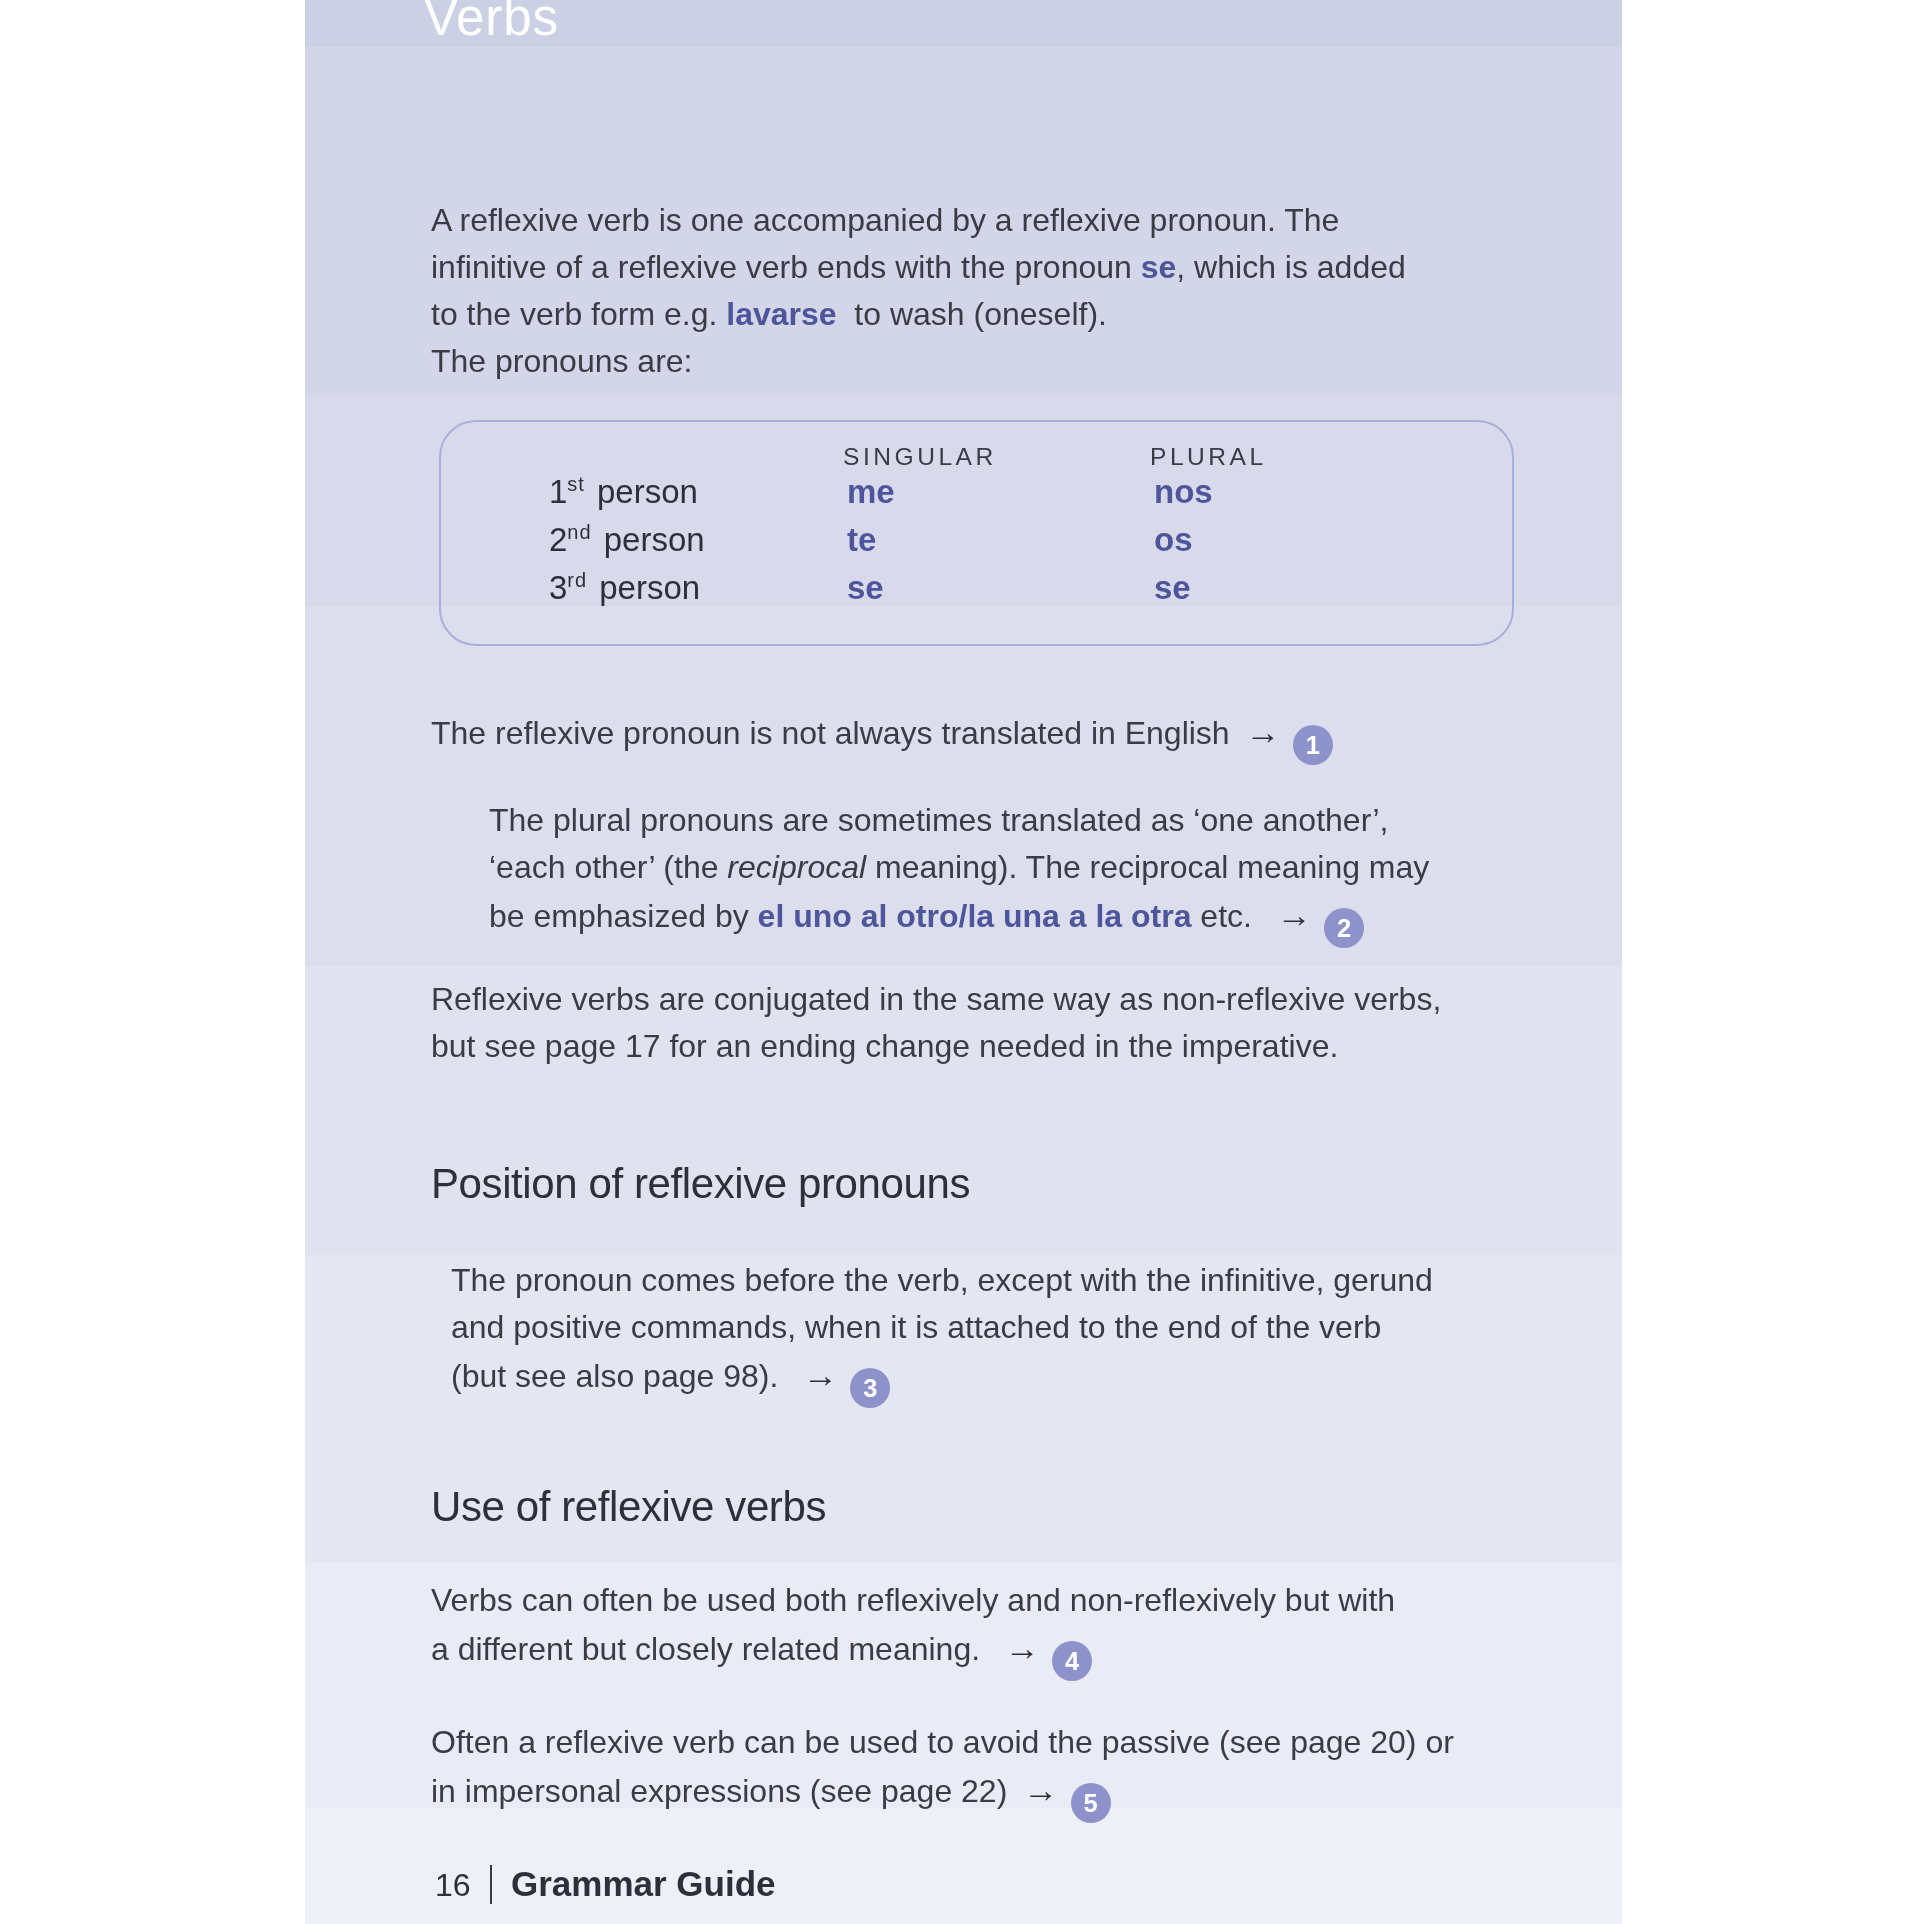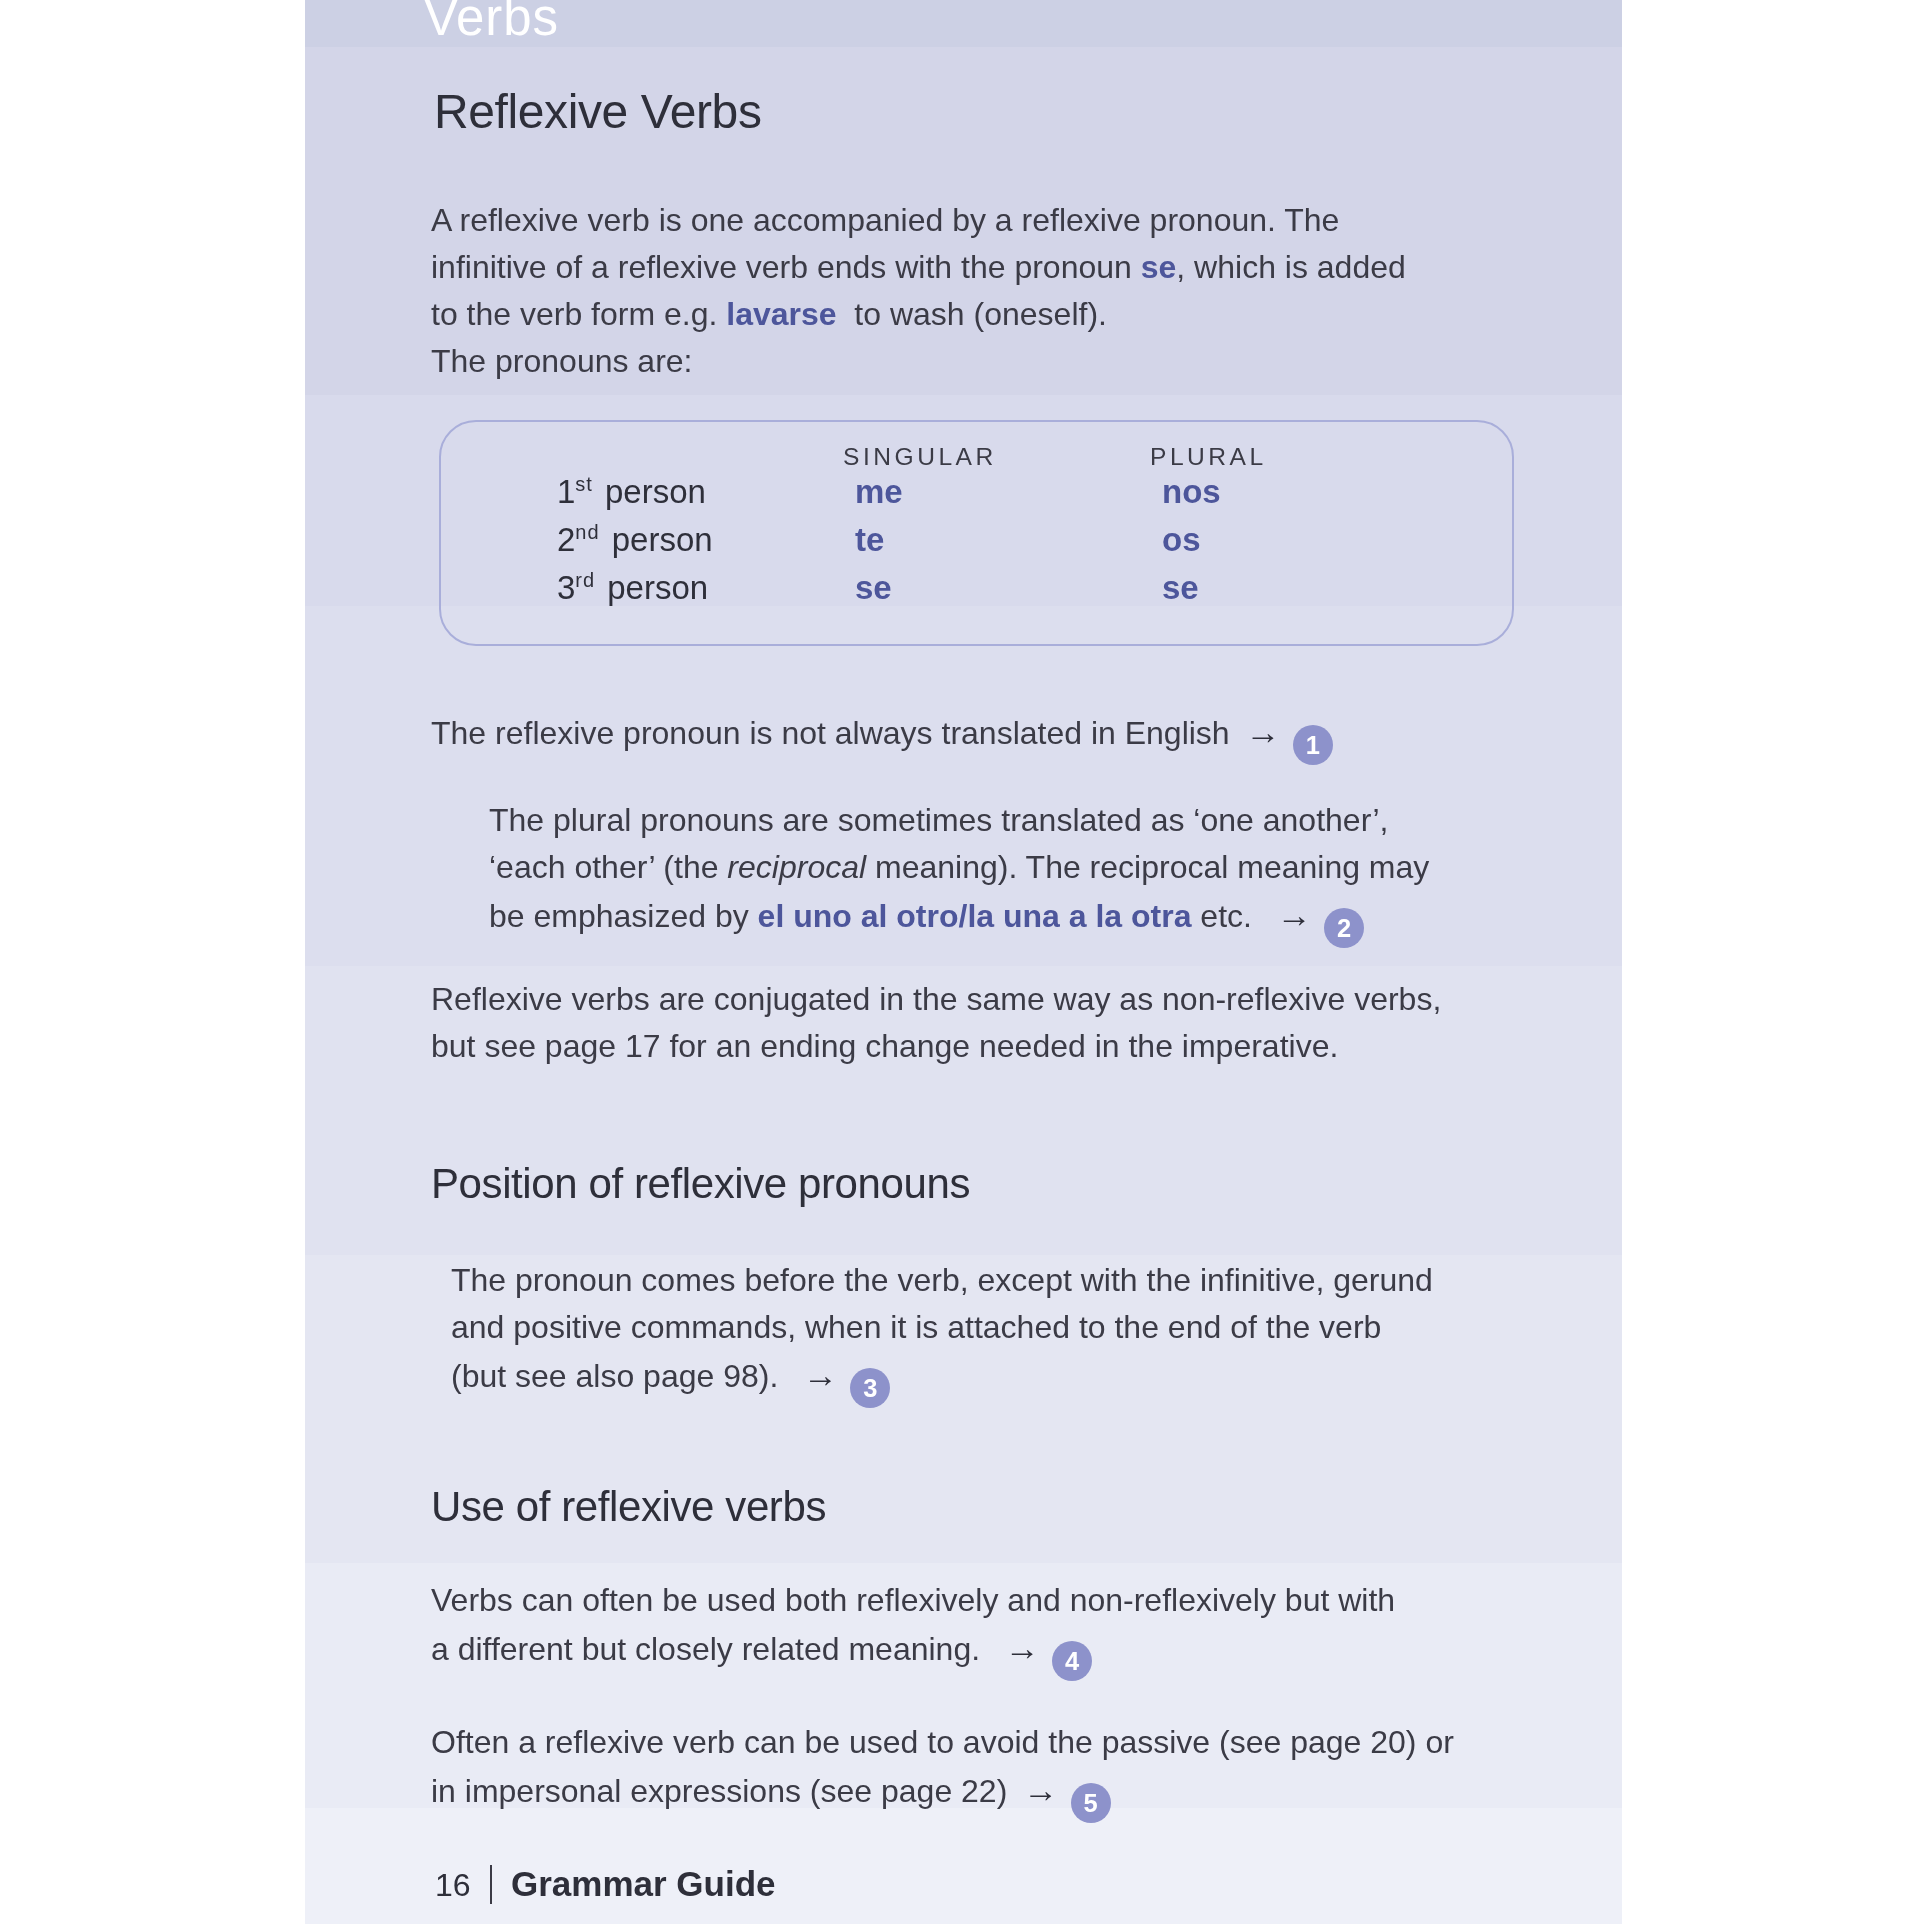--- a/index.html
+++ b/index.html
@@ -52,21 +52,21 @@
   }
 
   
   .pronoun-box{
     position:absolute;left:134px;top:420px;width:1075px;height:226px;
     border:2.6px solid #a9aeda;border-radius:37px;box-sizing:border-box;background:transparent;
   }
   .th{position:absolute;top:21px;font-size:24.6px;letter-spacing:3.5px;color:#3b3b46;}
   .th-sing{left:402px;}
   .th-plur{left:709px;}
-  .trow{position:absolute;left:12px;width:100%;height:48px;}
+  .trow{position:absolute;left:4px;width:100%;height:48px;}
   .trow.r0{top:51px;}
   .trow.r1{top:99px;}
   .trow.r2{top:147px;}
   .person{position:absolute;left:104px;font-size:33px;color:#2e2f3a;}
   .ord{font-size:20px;letter-spacing:0.9px;}
   .plabel{margin-left:12.3px;}
   .pron{position:absolute;font-size:33px;font-weight:700;color:#4d569b;text-align:right;}
   .pron-sing{left:402px;}
   .pron-plur{left:709px;}
 
@@ -78,21 +78,20 @@
 </style>
 </head>
 <body>
 
 <div class="canvas">
   <div class="page">
 
     <div class="band-top"></div>
     <h1 class="banner-title">Verbs</h1>
 
-    <h2 class="page-title">Reflexive Verbs</h2>
 
     <p class="body" style="top:197px;"><span class="rn">A reflexive verb is one accompanied by a reflexive pronoun. The
 infinitive of a reflexive verb ends with the pronoun </span><span class="rb">se</span><span class="rn">, which is added
 to the verb form e.g. </span><span class="rb">lavarse</span><span class="rn">  to wash (oneself).
 The pronouns are:</span></p>
 
     <div class="pronoun-box">
       <span class="th th-sing">SINGULAR</span>
       <span class="th th-plur">PLURAL</span>
 

